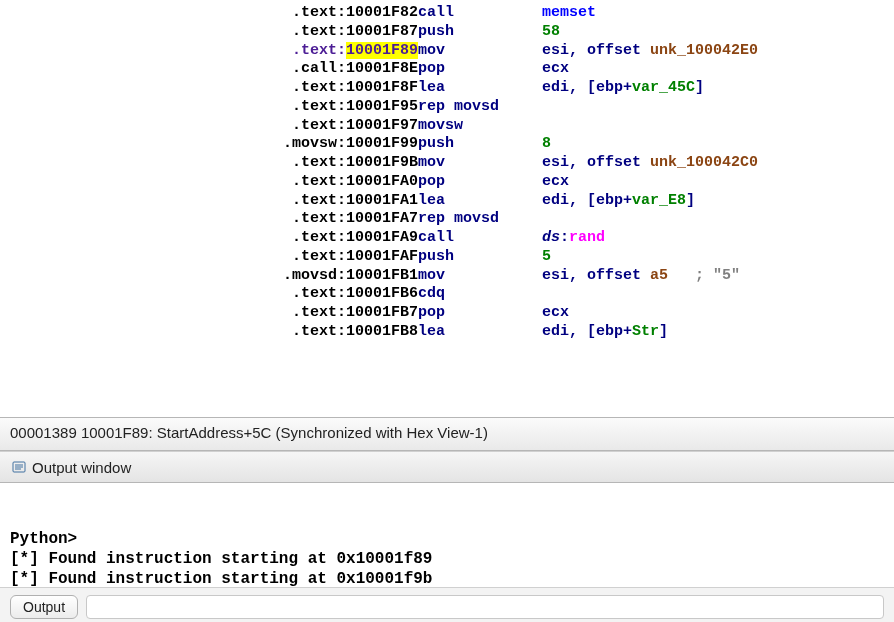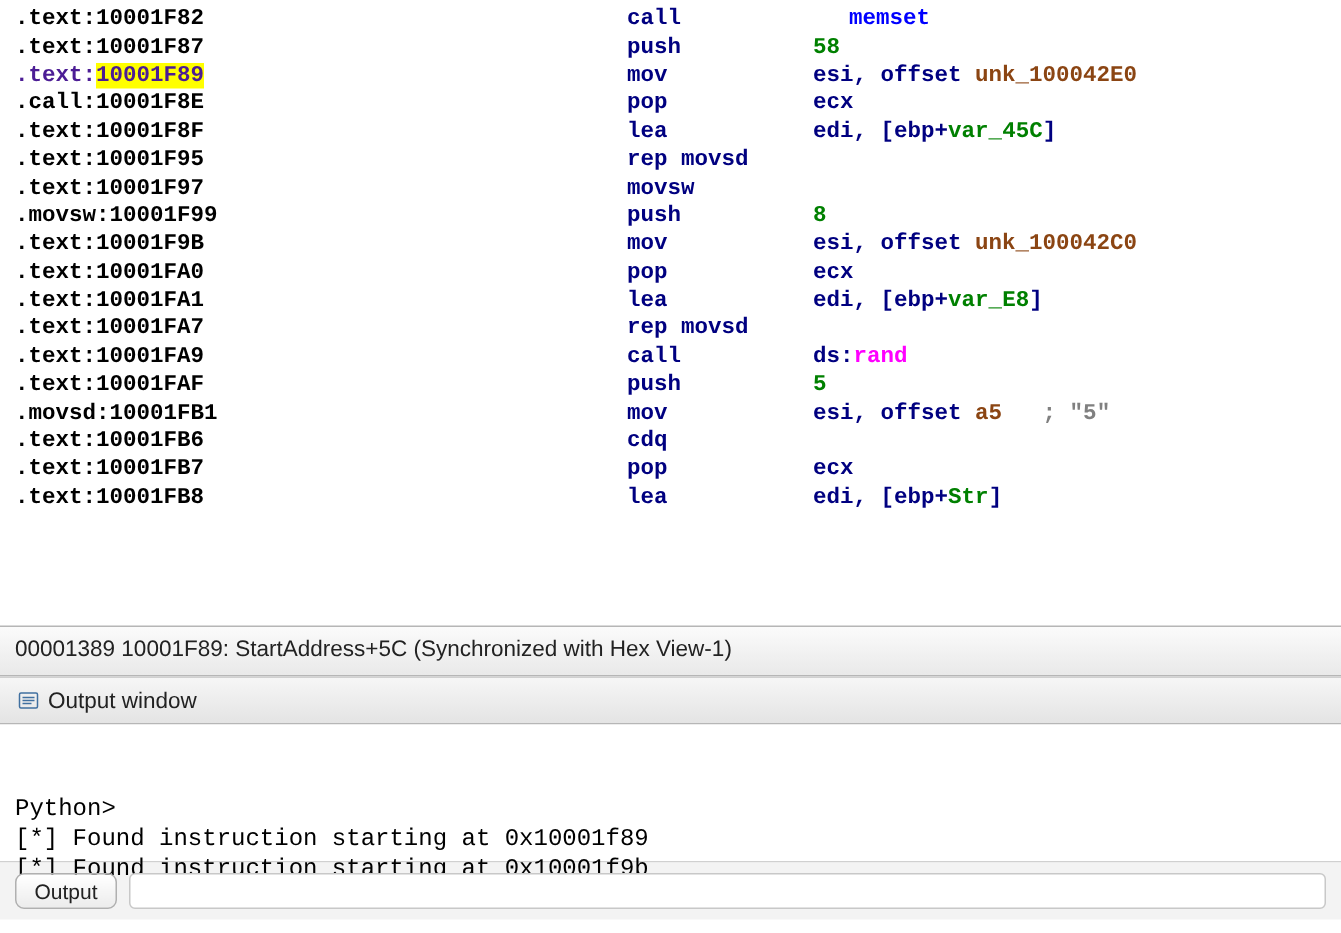--- a/index.html
+++ b/index.html
@@ -27,27 +27,27 @@
   }
   .addr-normal { color: #000000; }
   .addr-hl {
     color: #4c1d95;
   }
   .addr-hl .hl-bg {
     background: #ffff00;
   }
   .col-mnem { color: #000080; } 
   .col-op   { color: #000080; } 
-  .col-func { color: #0000ff; margin-left: 24px; } 
+  .col-func { color: #0000ff; } 
   .col-num  { color: #008000; } 
   .col-reg  { color: #000080; } 
   .col-key  { color: #000080; } 
   .col-sym  { color: #8b4513; } 
   .col-var  { color: #008000; font-family: Liberation Mono, monospace; } 
-  .col-ds   { color: #000080; }
+  .col-ds   { color: #000080; font-style: italic; }
   .col-rand { color: #ff00ff; } 
   .col-cmt  { color: #808080; } 
   .col-brk  { color: #000080; } 
 
   .status-bar {
     background: linear-gradient(to bottom, #fbfbfb, #e9e9e9);
     border-bottom: 1px solid #b6b6b6;
     font-family: "Helvetica Neue", Arial, sans-serif;
     font-size: 15px;
     padding: 6px 10px;
@@ -70,23 +70,23 @@
   }
   .output-header .icon {
     width: 14px;
     height: 14px;
     display: inline-flex;
     align-items: center;
     justify-content: center;
   }
   .output-body {
     background: #ffffff;
-    padding: 6px 10px 9px 10px;
+    padding: 6px 10px 22px 10px;
     font-family: "Courier New", Courier, monospace;
-    font-weight: normal;
+    font-weight: bold;
     font-size: 16px;
     line-height: 1.25;
     white-space: pre;
     height: 76px;
     border-bottom: 1px solid #d0d0d0;
   }
 
   .cmd-bar {
     display: flex;
     align-items: center;
@@ -111,21 +111,21 @@
   .cmd-input {
     flex: 1;
     height: 22px;
     border: 1px solid #c8c8c8;
     border-radius: 4px;
     padding: 0 6px;
     font-family: "Courier New", Courier, monospace;
     font-size: 14px;
     background: #ffffff;
   }
-  .col1 { display:inline-block; width: 408px; }
+  .col1 { display:inline-block; width: 408px; text-align: right; }
   .col2 { display:inline-block; width: 124px; }
 </style>
 </head>
 <body>
 
 <div class="disasm-pane" id="disasm-pane">
 
 <div class="disasm-row"><span class="col1"><span class="addr-normal">.text:10001F82</span></span><span class="col2 col-mnem">call</span><span><span class="col-func">memset</span></span></div>
     <div class="disasm-row"><span class="col1"><span class="addr-normal">.text:10001F87</span></span><span class="col2 col-mnem">push</span><span><span class="col-num">58</span></span></div>
     <div class="disasm-row"><span class="col1"><span class="addr-hl"><span>.text:</span><span class="hl-bg">10001F89</span></span></span><span class="col2 col-mnem">mov</span><span><span class="col-reg">esi</span><span class="col-op">, </span><span class="col-key">offset </span><span class="col-sym">unk_100042E0</span></span></div>

